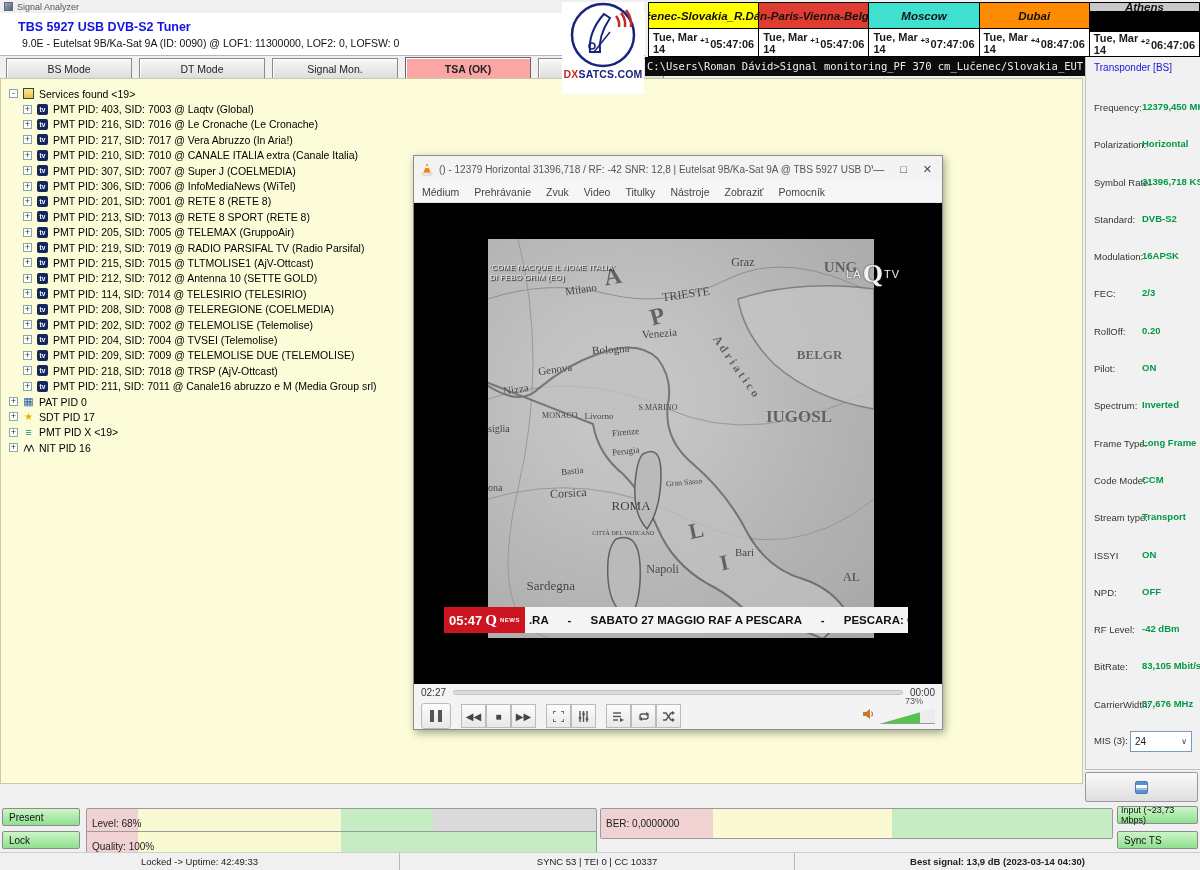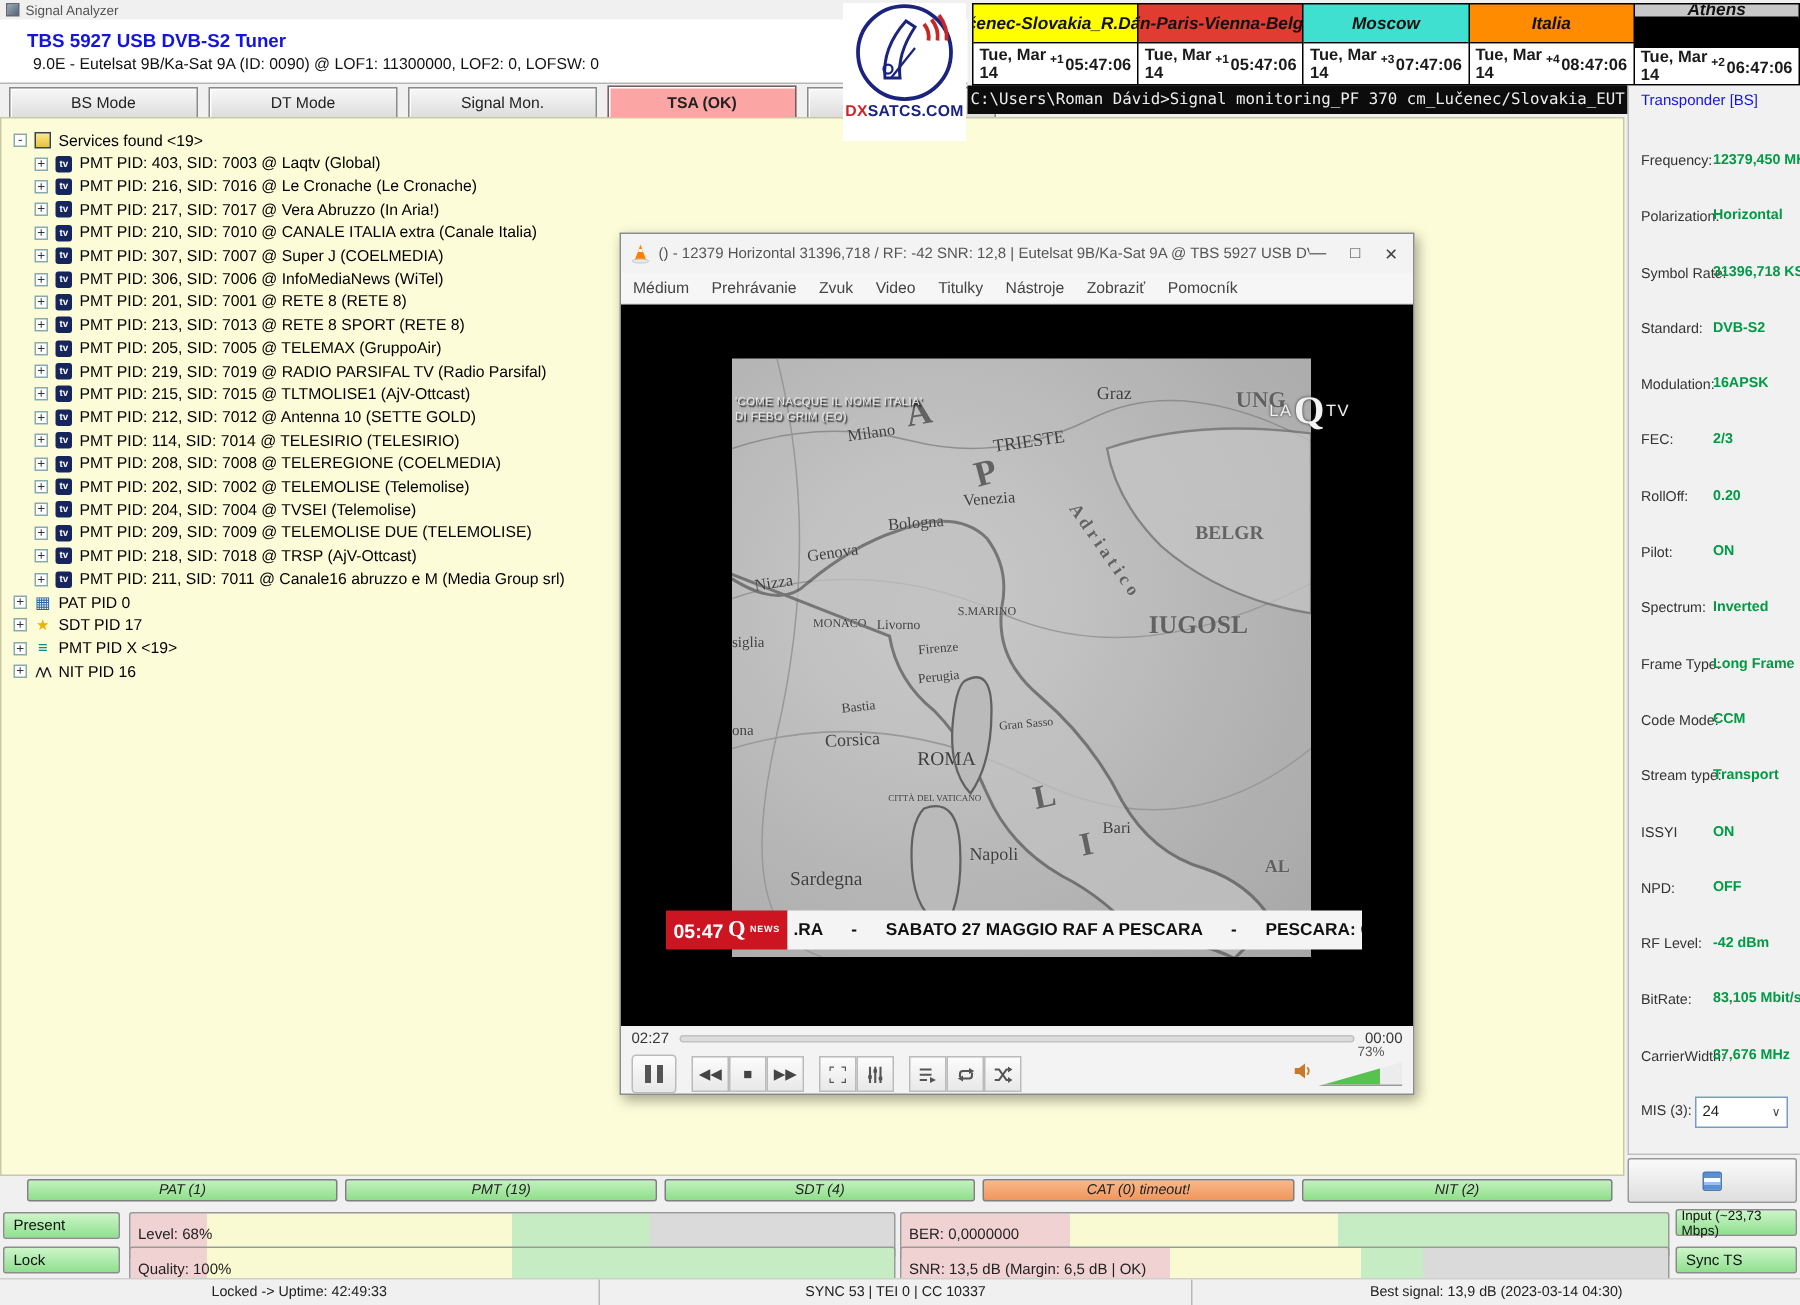--- a/index.html
+++ b/index.html
@@ -123,21 +123,21 @@
   #bar-level   { left:86px; top:808px; width:511px; background:linear-gradient(90deg,#f0d2d2 0 10%, #fafad2 10% 50%, #c6ecc4 50% 68%, #dadada 68% 100%); }
   #bar-quality { left:86px; top:831px; width:511px; background:linear-gradient(90deg,#f0d2d2 0 10%, #fafad2 10% 50%, #c6ecc4 50% 100%); }
   #bar-ber     { left:600px; top:808px; width:513px; background:linear-gradient(90deg,#f0d2d2 0 22%, #fafad2 22% 57%, #c6ecc4 57% 100%); }
   #bar-snr     { left:600px; top:831px; width:513px; background:linear-gradient(90deg,#f0d2d2 0 35%, #fafad2 35% 60%, #c6ecc4 60% 68%, #dadada 68% 100%); }
   #box-input   { left:1117px; top:806px; width:81px; font-size:9px; padding-left:3px; }
   #box-sync    { left:1117px; top:831px; width:81px; }
 
   
   #statusbar { left:0; top:852px; width:1200px; height:18px; background:#f0f0f0; border-top:1px solid #cfcfcf; display:flex; }
   #statusbar .cell { display:flex; align-items:center; justify-content:center; font-size:9.5px; color:#222; border-right:1px solid #b8b8b8; }
-  #statusbar .c1 { width:400px; } #statusbar .c2 { width:395px; } #statusbar .c3 { flex:1; border-right:none; }
+  #statusbar .c1 { width:400px; } #statusbar .c2 { width:395px; } #statusbar .c3 { flex:1; border-right:none;font-weight:bold; }
 </style>
 </head>
 <body>
 
 <div id="app">
 
   <div id="titlebar" class="abs">
     <span class="app-ico"></span>
     <span class="t">Signal Analyzer</span>
   </div>
@@ -202,21 +202,21 @@
 
       <div class="clock">
         <div class="city" style="background: rgb(64, 224, 208);">Moscow</div>
         <div class="row2">
           <span>Tue, Mar 14</span>
           <span><sup class="off">+3</sup><span>07:47:06</span></span>
         </div>
       </div>
 
       <div class="clock">
-        <div class="city" style="background: rgb(255, 140, 0);">Italia</div>
+        <div class="city" style="background: rgb(255, 140, 0);">Dubai</div>
         <div class="row2">
           <span>Tue, Mar 14</span>
           <span><sup class="off">+4</sup><span>08:47:06</span></span>
         </div>
       </div>
 
       <div class="clock">
         <div class="city" style="background: rgb(200, 200, 200);">Athens</div>
         <div class="row2">
           <span>Tue, Mar 14</span>
@@ -648,50 +648,27 @@
         <span class="pct">73%</span>
         <svg width="12" height="12" viewBox="0 0 12 12">
           <polygon points="0,4 3,4 7,1 7,11 3,8 0,8" fill="#c87a2a"></polygon>
             <path d="M8.5,3.5 q2,2.5 0,5" fill="none" stroke="#c87a2a" stroke-width="1.2"></path>
         </svg>
         <div id="wedge"></div>
       </div>
     </div>
   </div>
 
-  <div id="pid-row" class="abs">
-
-      <div class="pid">
-        <span>PAT (1)</span>
-      </div>
-
-      <div class="pid">
-        <span>PMT (19)</span>
-      </div>
-
-      <div class="pid">
-        <span>SDT (4)</span>
-      </div>
-
-      <div class="pid timeout">
-        <span>CAT (0) timeout!</span>
-      </div>
-
-      <div class="pid">
-        <span>NIT (2)</span>
-      </div>
-    </div>
 
   <div id="box-present" class="abs sig-box">Present</div>
   <div id="bar-level" class="abs sig-bar">Level: 68%</div>
   <div id="bar-ber" class="abs sig-bar">BER: 0,0000000</div>
   <div id="box-input" class="abs sig-box">Input (~23,73 Mbps)</div>
   <div id="box-lock" class="abs sig-box">Lock</div>
   <div id="bar-quality" class="abs sig-bar">Quality: 100%</div>
-  <div id="bar-snr" class="abs sig-bar">SNR: 13,5 dB (Margin: 6,5 dB | OK)</div>
   <div id="box-sync" class="abs sig-box">Sync TS</div>
 
   <div id="statusbar" class="abs">
     <div class="cell c1">Locked -&gt; Uptime: 42:49:33</div>
     <div class="cell c2">SYNC 53 | TEI 0 | CC 10337</div>
     <div class="cell c3">Best signal: 13,9 dB (2023-03-14 04:30)</div>
   </div>
 
 </div>
 

